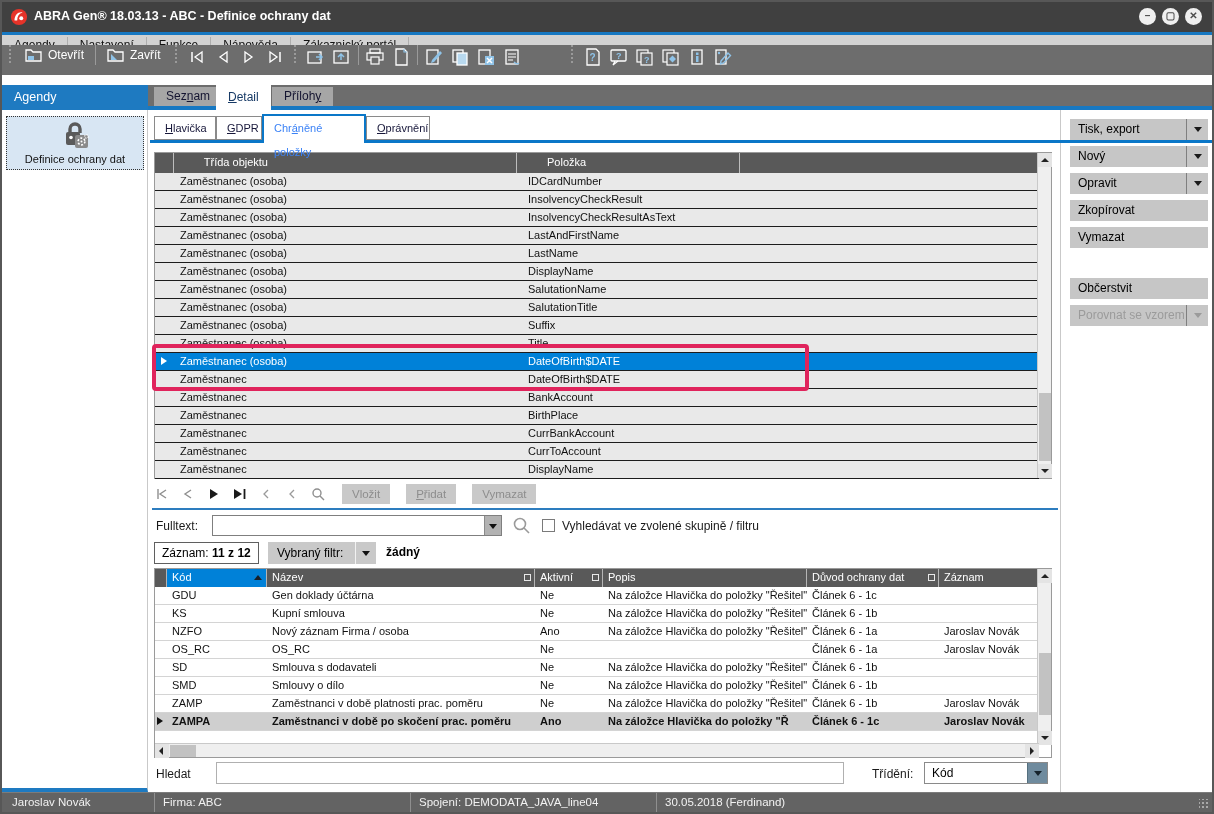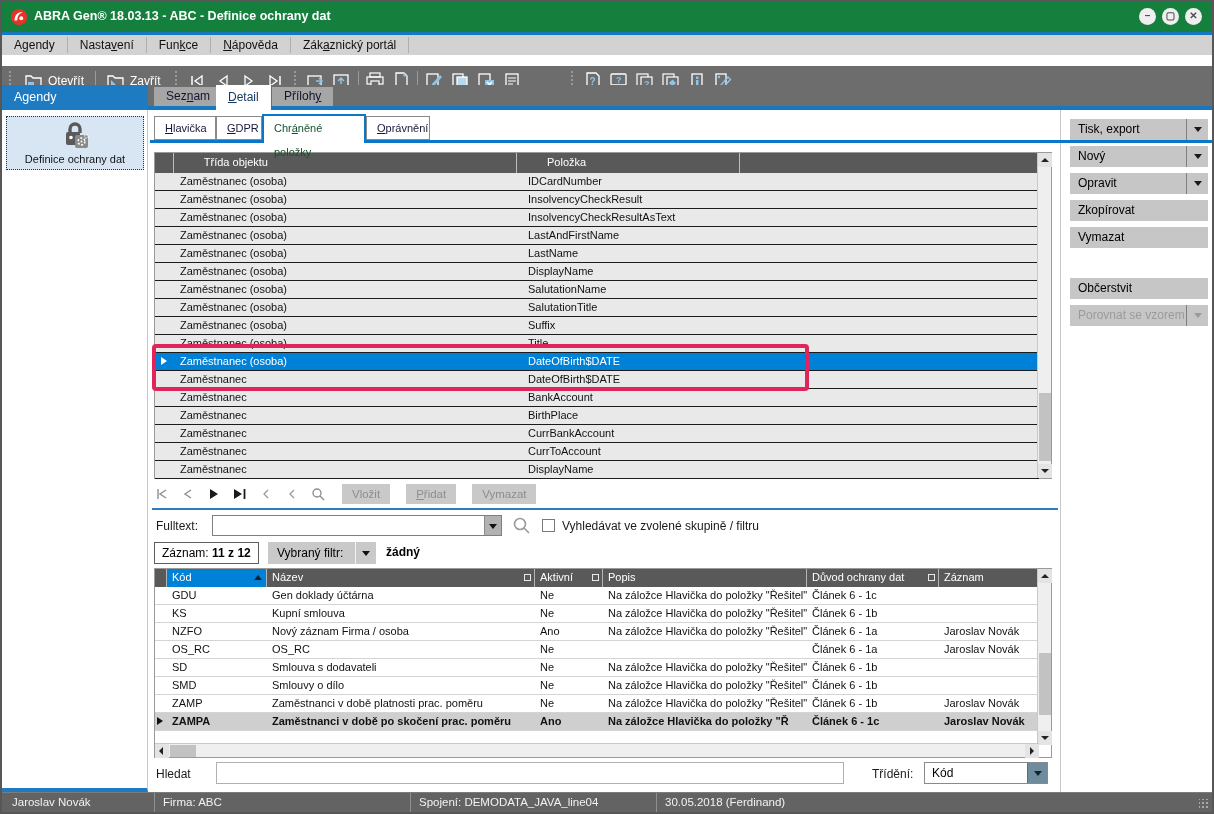--- a/index.html
+++ b/index.html
@@ -1,34 +1,34 @@
 <!DOCTYPE html>
 <html><head>
 <meta charset="utf-8">
 <style>
   html,body{margin:0;padding:0;background:#9aa4ab;font-family:"Liberation Sans",sans-serif;}
   #app{position:relative;width:1214px;height:814px;background:#fff;border:2px solid #575757;box-sizing:border-box;overflow:hidden;}
   #app *{box-sizing:border-box;}
   u{text-decoration:underline;}
 
   
-  .titlebar{position:absolute;left:0;top:0;width:1210px;height:30px;background:#15803d;}
+  .titlebar{position:absolute;left:0;top:0;width:1210px;height:30px;background:#404040;}
   .logo{position:absolute;left:8px;top:6px;width:18px;height:18px;}
   .title-text{position:absolute;left:32px;top:7px;color:#fff;font-size:12.5px;font-weight:bold;white-space:nowrap;}
   .winbtn{position:absolute;top:6px;width:17px;height:17px;border-radius:50%;background:#efefef;color:#4d4d4d;
           font-size:10px;line-height:16px;text-align:center;font-weight:bold;}
   .winbtn.min{right:56px;}  .winbtn.max{right:33px;}  .winbtn.close{right:10px;}
   .accentline{position:absolute;left:0;top:30px;width:1210px;height:3px;background:#1778c2;}
 
   
   .menubar{position:absolute;left:0;top:33px;width:1210px;height:20px;background:#d2d2d2;display:flex;align-items:center;}
   .menu-item{padding:0 12px;font-size:12px;color:#111;border-right:1px solid #aeaeae;height:16px;line-height:16px;}
 
   
-  .toolbar{position:absolute;left:0;top:64px;width:1210px;height:30px;background:#6d6d6d;display:flex;align-items:center;}
+  .toolbar{position:absolute;left:0;top:43px;width:1210px;height:30px;background:#6d6d6d;display:flex;align-items:flex-start;}
   .tb-grip{width:5px;height:20px;margin:0 5px;background-image:repeating-linear-gradient(#9a9a9a 0 2px,transparent 2px 4px);background-size:2px 100%;background-repeat:no-repeat;background-position:center;}
   .tb-btn{display:flex;align-items:center;gap:5px;color:#fff;font-size:12px;padding:3px 8px;white-space:nowrap;}
   .tb-sep{width:1px;height:20px;background:#9a9a9a;margin:0 3px;}
   .tb-ico{width:24px;height:24px;display:flex;align-items:center;justify-content:center;margin:0 1px;}
   .tb-gap{width:40px;}
 
   
   .tabstrip{position:absolute;left:0;top:83px;width:1210px;height:25px;background:#6d6d6d;}
   .tabstrip .blue-under{position:absolute;left:0;top:21px;width:1210px;height:4px;background:#1778c2;}
   .sb-header{position:absolute;left:0;top:0;width:146px;height:25px;background:#1e7ac1;color:#fff;font-size:12.5px;line-height:25px;padding-left:12px;z-index:2;}
@@ -48,21 +48,21 @@
   .rp-btn.gap{margin-top:30px;}
   .rp-btn.dd{padding-right:24px;}
   .rp-btn.dd::before{content:"";position:absolute;right:21px;top:0;bottom:0;width:1px;background:#7f7f7f;}
   .rp-btn.dd::after{content:"";position:absolute;right:6px;top:8px;border-left:4px solid transparent;border-right:4px solid transparent;border-top:5px solid #1a1a1a;}
   .rp-btn.disabled{color:#9b9b9b;}
   .rp-btn.disabled.dd::after{border-top-color:#9b9b9b;}
 
   
   .subtabs{position:absolute;left:148px;top:108px;width:910px;height:33px;background:#fff;}
   .stab{position:absolute;top:6px;height:24px;background:#fff;border:1px solid #8a8a8a;color:#17173a;font-size:11px;line-height:22px;text-align:left;padding:0 10px;z-index:1;}
-  .stab.active{top:4px;height:29px;border:2px solid #0a77c8;border-bottom:none;color:#14532d;line-height:24px;z-index:3;}
+  .stab.active{top:4px;height:29px;border:2px solid #0a77c8;border-bottom:none;color:#3b82f6;line-height:24px;z-index:3;}
   .stab-line{position:absolute;top:30px;height:3px;background:#0a77c8;z-index:2;}
 
   
   .grid1{position:absolute;left:152px;top:150px;width:898px;height:327px;border:1px solid #9a9a9a;background:#e9e9e9;}
   .g1-head{position:absolute;left:0;top:0;width:884px;height:20px;background:#595959;display:flex;color:#fff;font-size:11px;gap:25px;}
   .g1-head .hc{height:100%;line-height:19px;padding-left:5px;border-right:1px solid #bdbdbd;overflow:hidden;white-space:nowrap;}
   .g1-body{position:absolute;left:0;top:20px;width:884px;}
   .g1-row{display:flex;height:18px;background:#e9e9e9;border-bottom:1px solid #1c1c1c;font-size:11px;color:#111;}
   .g1-row .g1-m{width:20px;position:relative;}
   .g1-c1{width:348px;} .g1-c2{width:216px;} .g1-c3{width:300px;}

